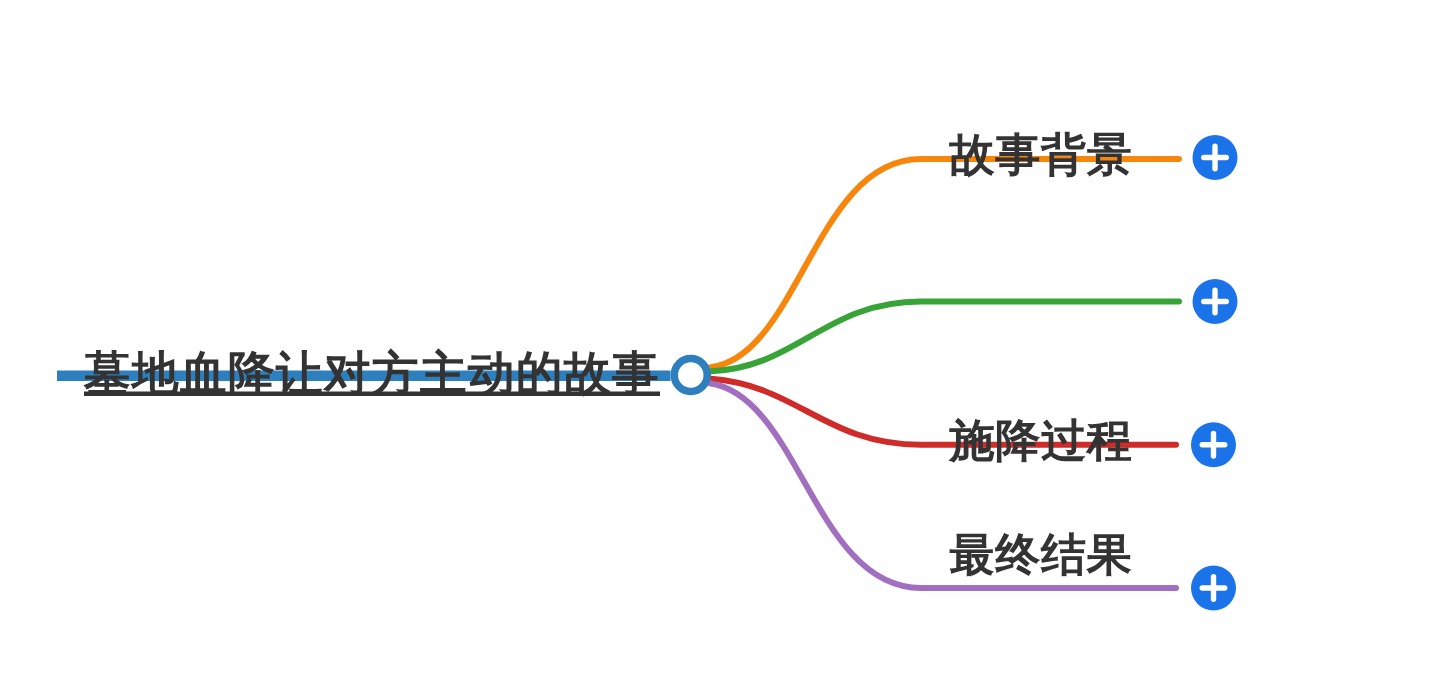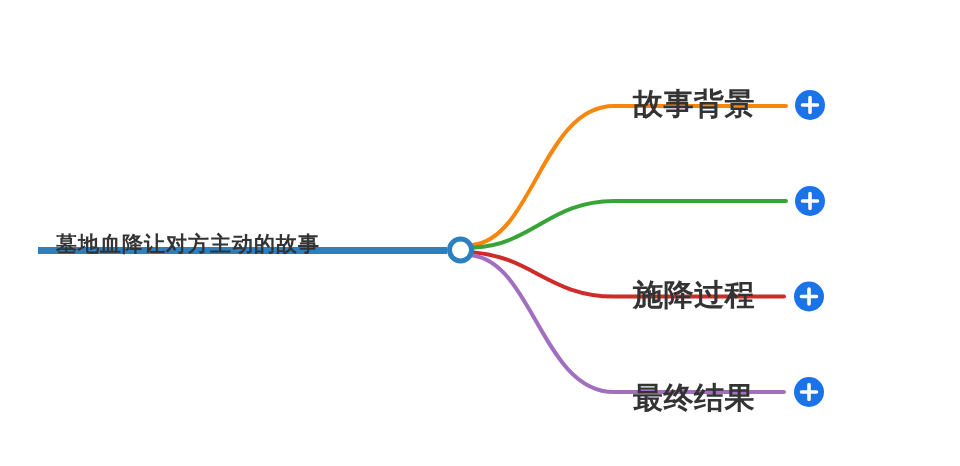--- a/index.html
+++ b/index.html
@@ -28,32 +28,33 @@
     font-weight: 700;
     line-height: 1;
     white-space: nowrap;
     cursor: pointer;
     user-select: none;
     margin-top: 20px;
   }
   .root-label {
     left: 56px;
     top: 213px;
-    font-size: 21px;
+    font-size: 31px;
     letter-spacing: 1px;
+    text-decoration: underline;
   }
   .branch-label {
     left: 633px;
     font-size: 30px;
     letter-spacing: 0.5px;
   }
   .branch-label.b1 { top: 69px; }
   .branch-label.b2 { top: 164px; }
   .branch-label.b3 { top: 260px; }
-  .branch-label.b4 { top: 363px; }
+  .branch-label.b4 { top: 336px; }
   svg .clickable { cursor: pointer; }
 </style>
 </head>
 <body>
 
 <div class="stage">
 
   <svg class="links" viewBox="0 0 960 466">
 
     <path d="M38 250.5 H447" fill="none" stroke-width="7" stroke="#2E7FBE"></path>

